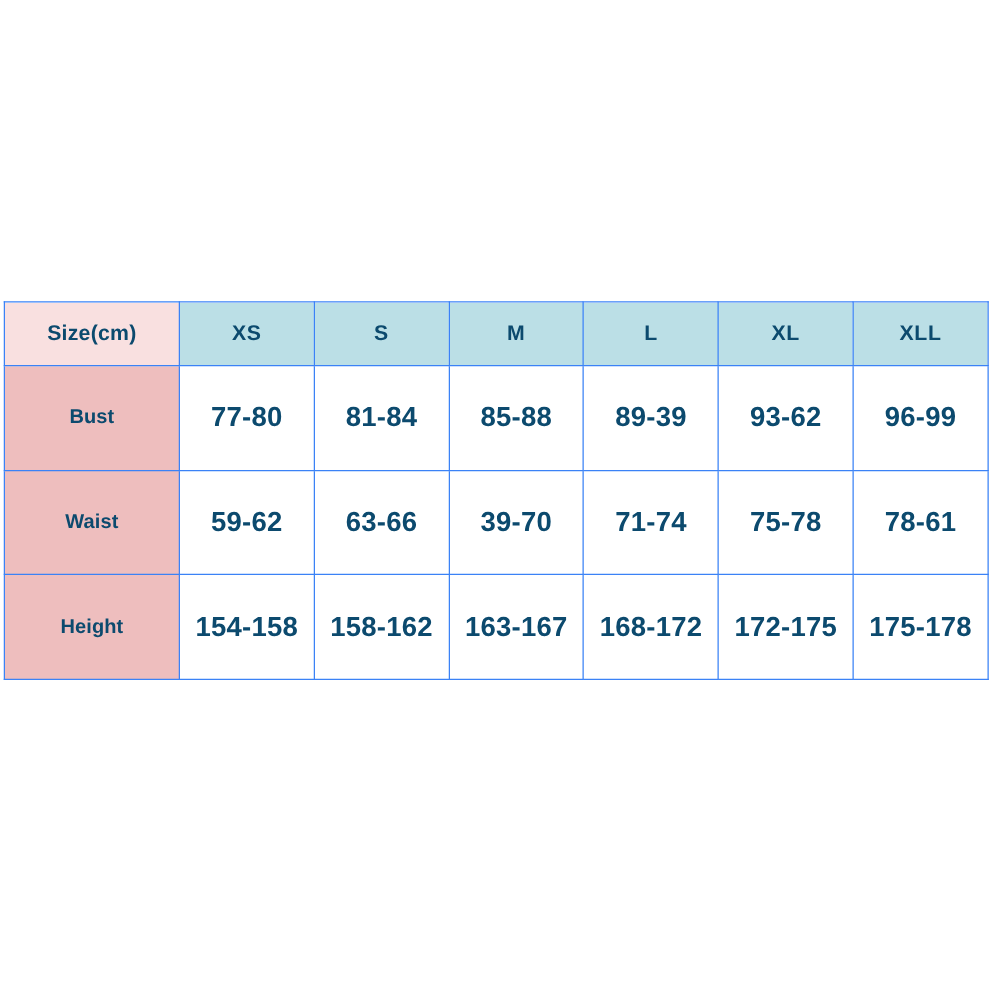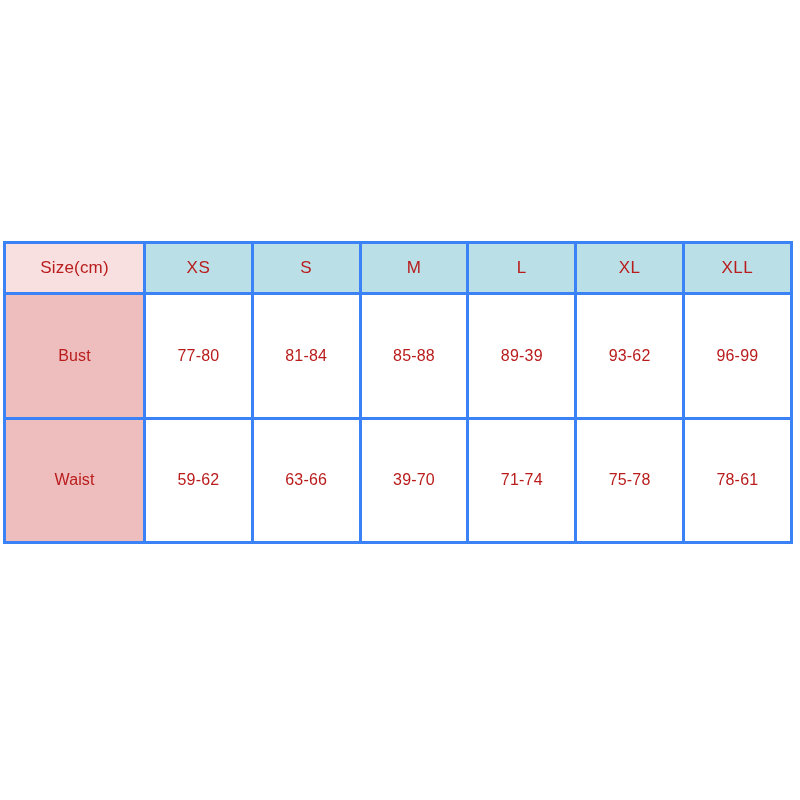--- a/index.html
+++ b/index.html
@@ -39,26 +39,26 @@
     height: 303px;
     border-collapse: collapse;
     table-layout: fixed;
     background: #ffffff;
     position: relative;
     z-index: 2;
   }
 
   table.size-chart td,
   table.size-chart th {
-    border: 3px solid #3b82f6;
+    border: 1px solid #3b82f6;
     padding: 0;
     text-align: center;
     vertical-align: middle;
-    font-weight: normal;
-    color: #b91c1c;
+    font-weight: bold;
+    color: #0c4a6e;
     background-clip: padding-box;
   }
 
   
   col.c-label { width: 140px; }
   col.c-size  { width: 107.8px; }
 
   
   tr.header-row { height: 51px; }
 
@@ -82,21 +82,21 @@
   td.row-label {
     background: #eebebe;
     color: #141414;
     font-size: 16px;
     letter-spacing: 0.1px;
   }
 
   td.value-cell {
     background: transparent;
     color: #141414;
-    font-size: 16px;
+    font-size: 22px;
     font-weight: bold;
     letter-spacing: 0.2px;
   }
 
   
   .watermark {
     position: absolute;
     left: 182px;
     top: 441px;
     width: 440px;
@@ -165,18 +165,27 @@
           <td class="value-cell">59-62</td>
           <td class="value-cell">63-66</td>
           <td class="value-cell">39-70</td>
           <td class="value-cell">71-74</td>
           <td class="value-cell">75-78</td>
           <td class="value-cell">78-61</td>
         </tr>
 
 
 
+        <tr class="data-row">
+          <td class="row-label">Height</td>
+          <td class="value-cell">154-158</td>
+          <td class="value-cell">158-162</td>
+          <td class="value-cell">163-167</td>
+          <td class="value-cell">168-172</td>
+          <td class="value-cell">172-175</td>
+          <td class="value-cell">175-178</td>
+        </tr>
 
       </tbody>
     </table>
   </div>
 
 </div>
 
 </body></html>

